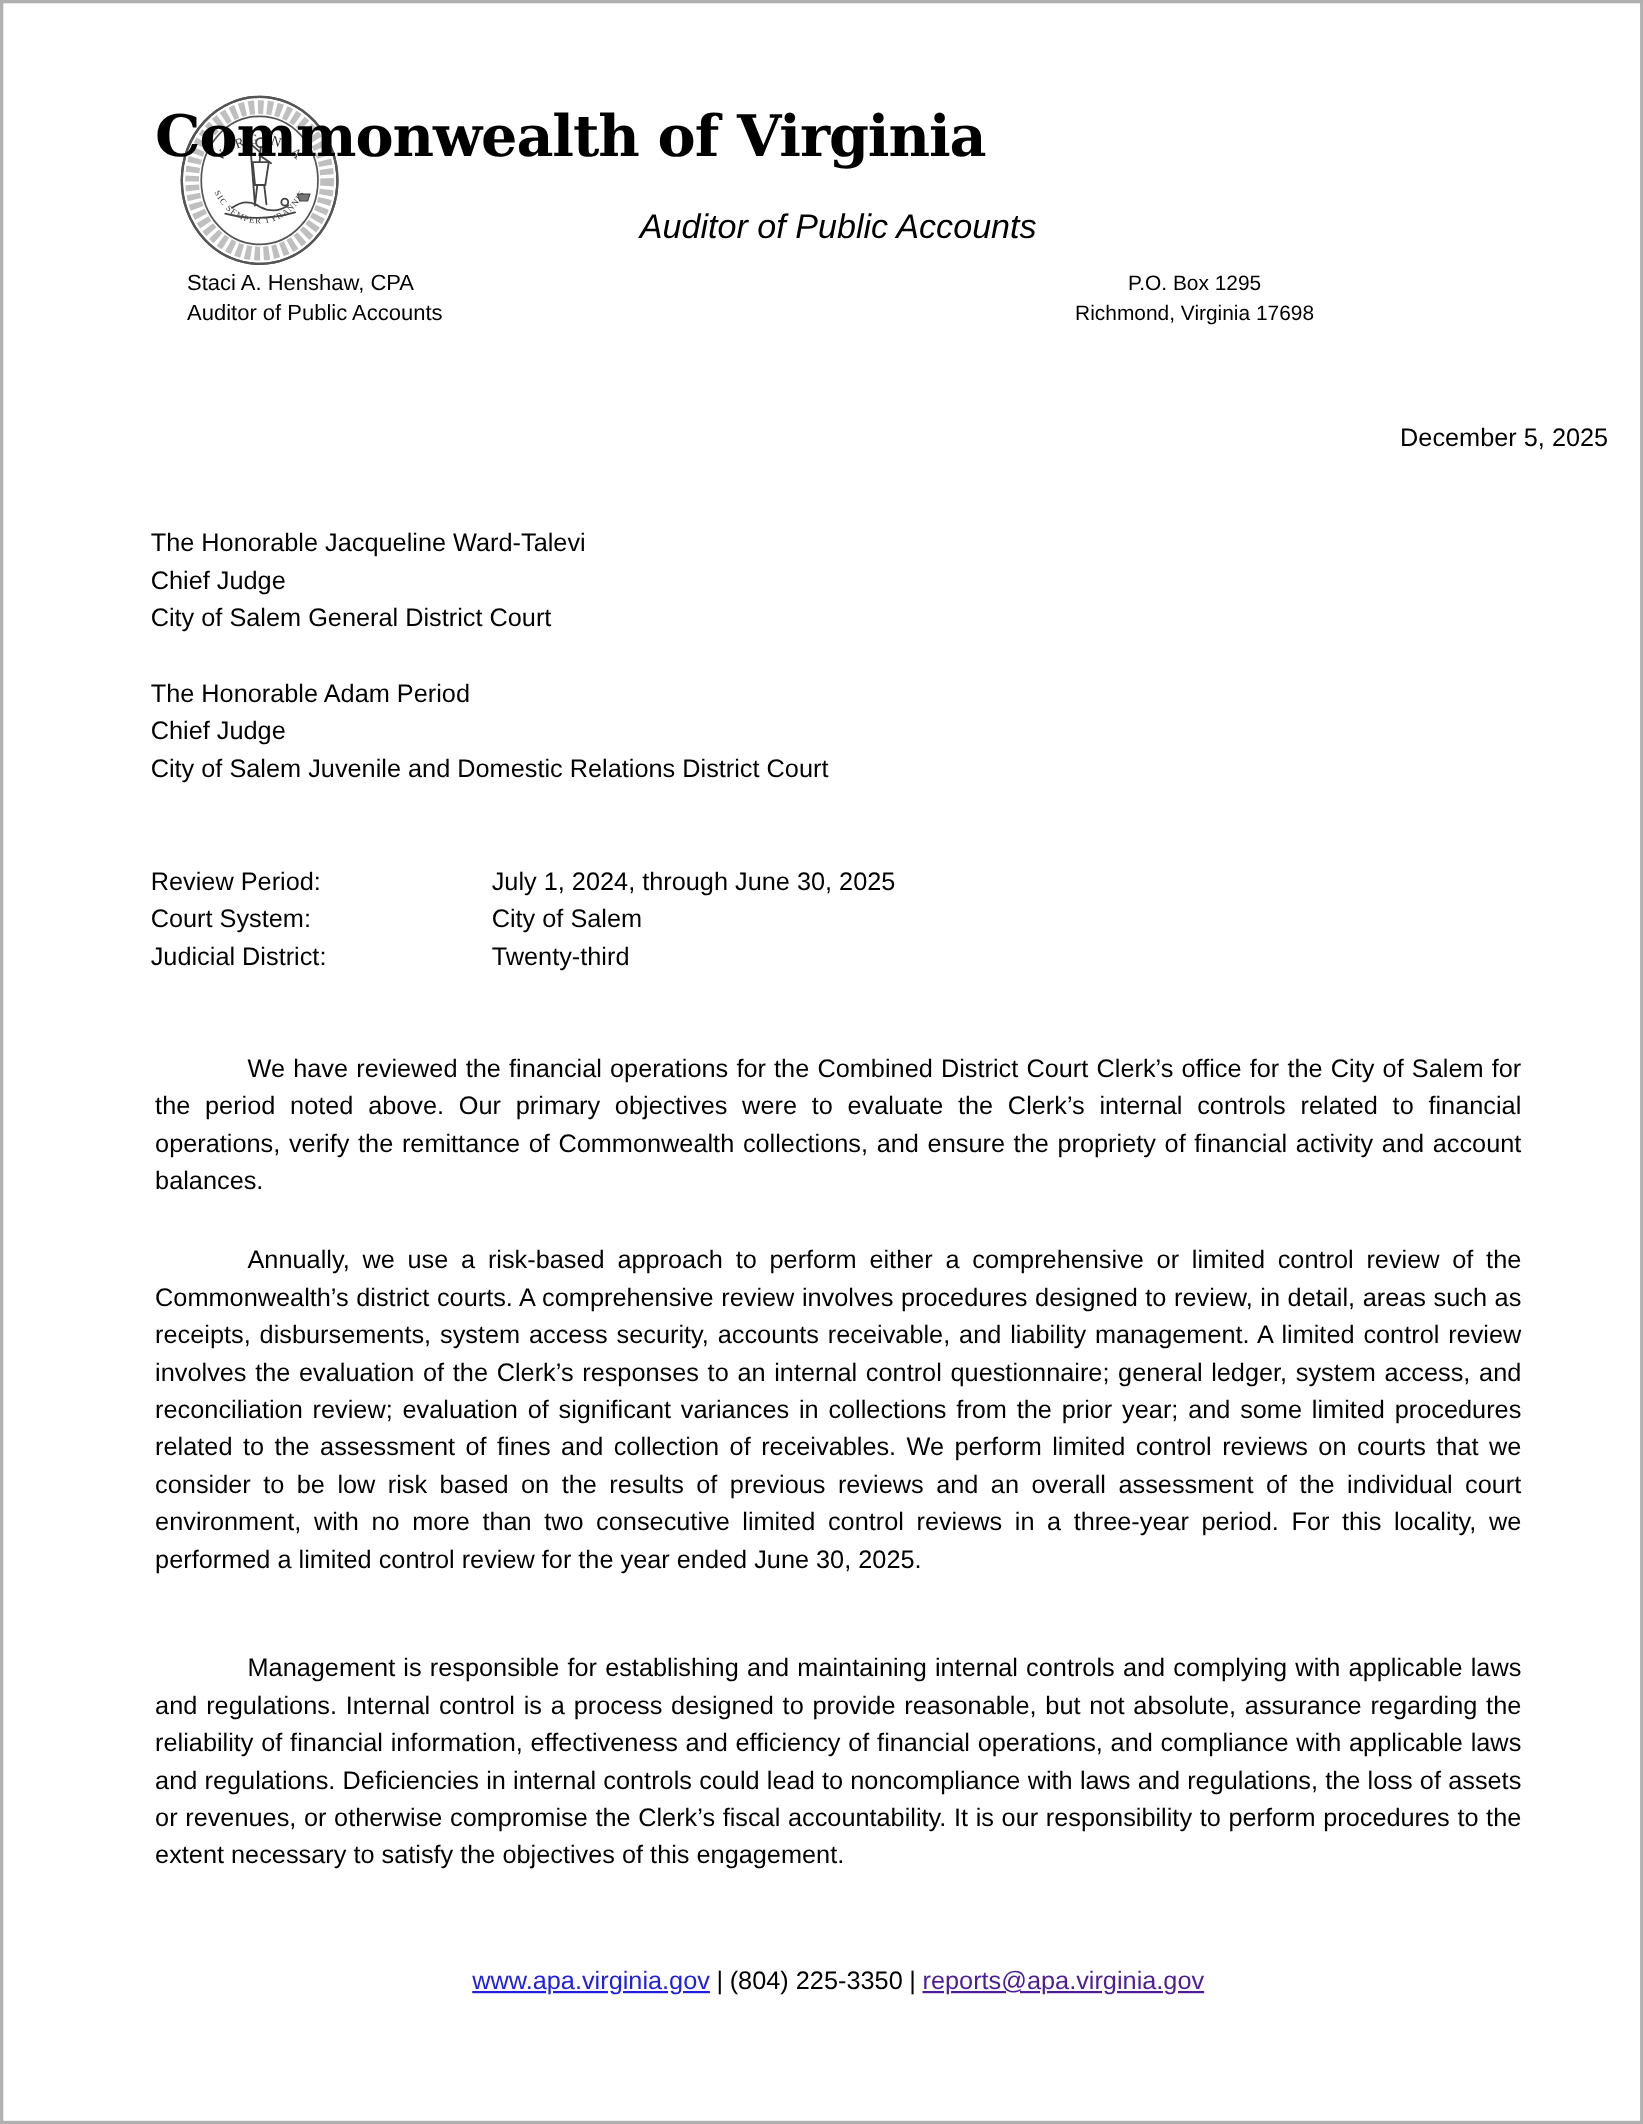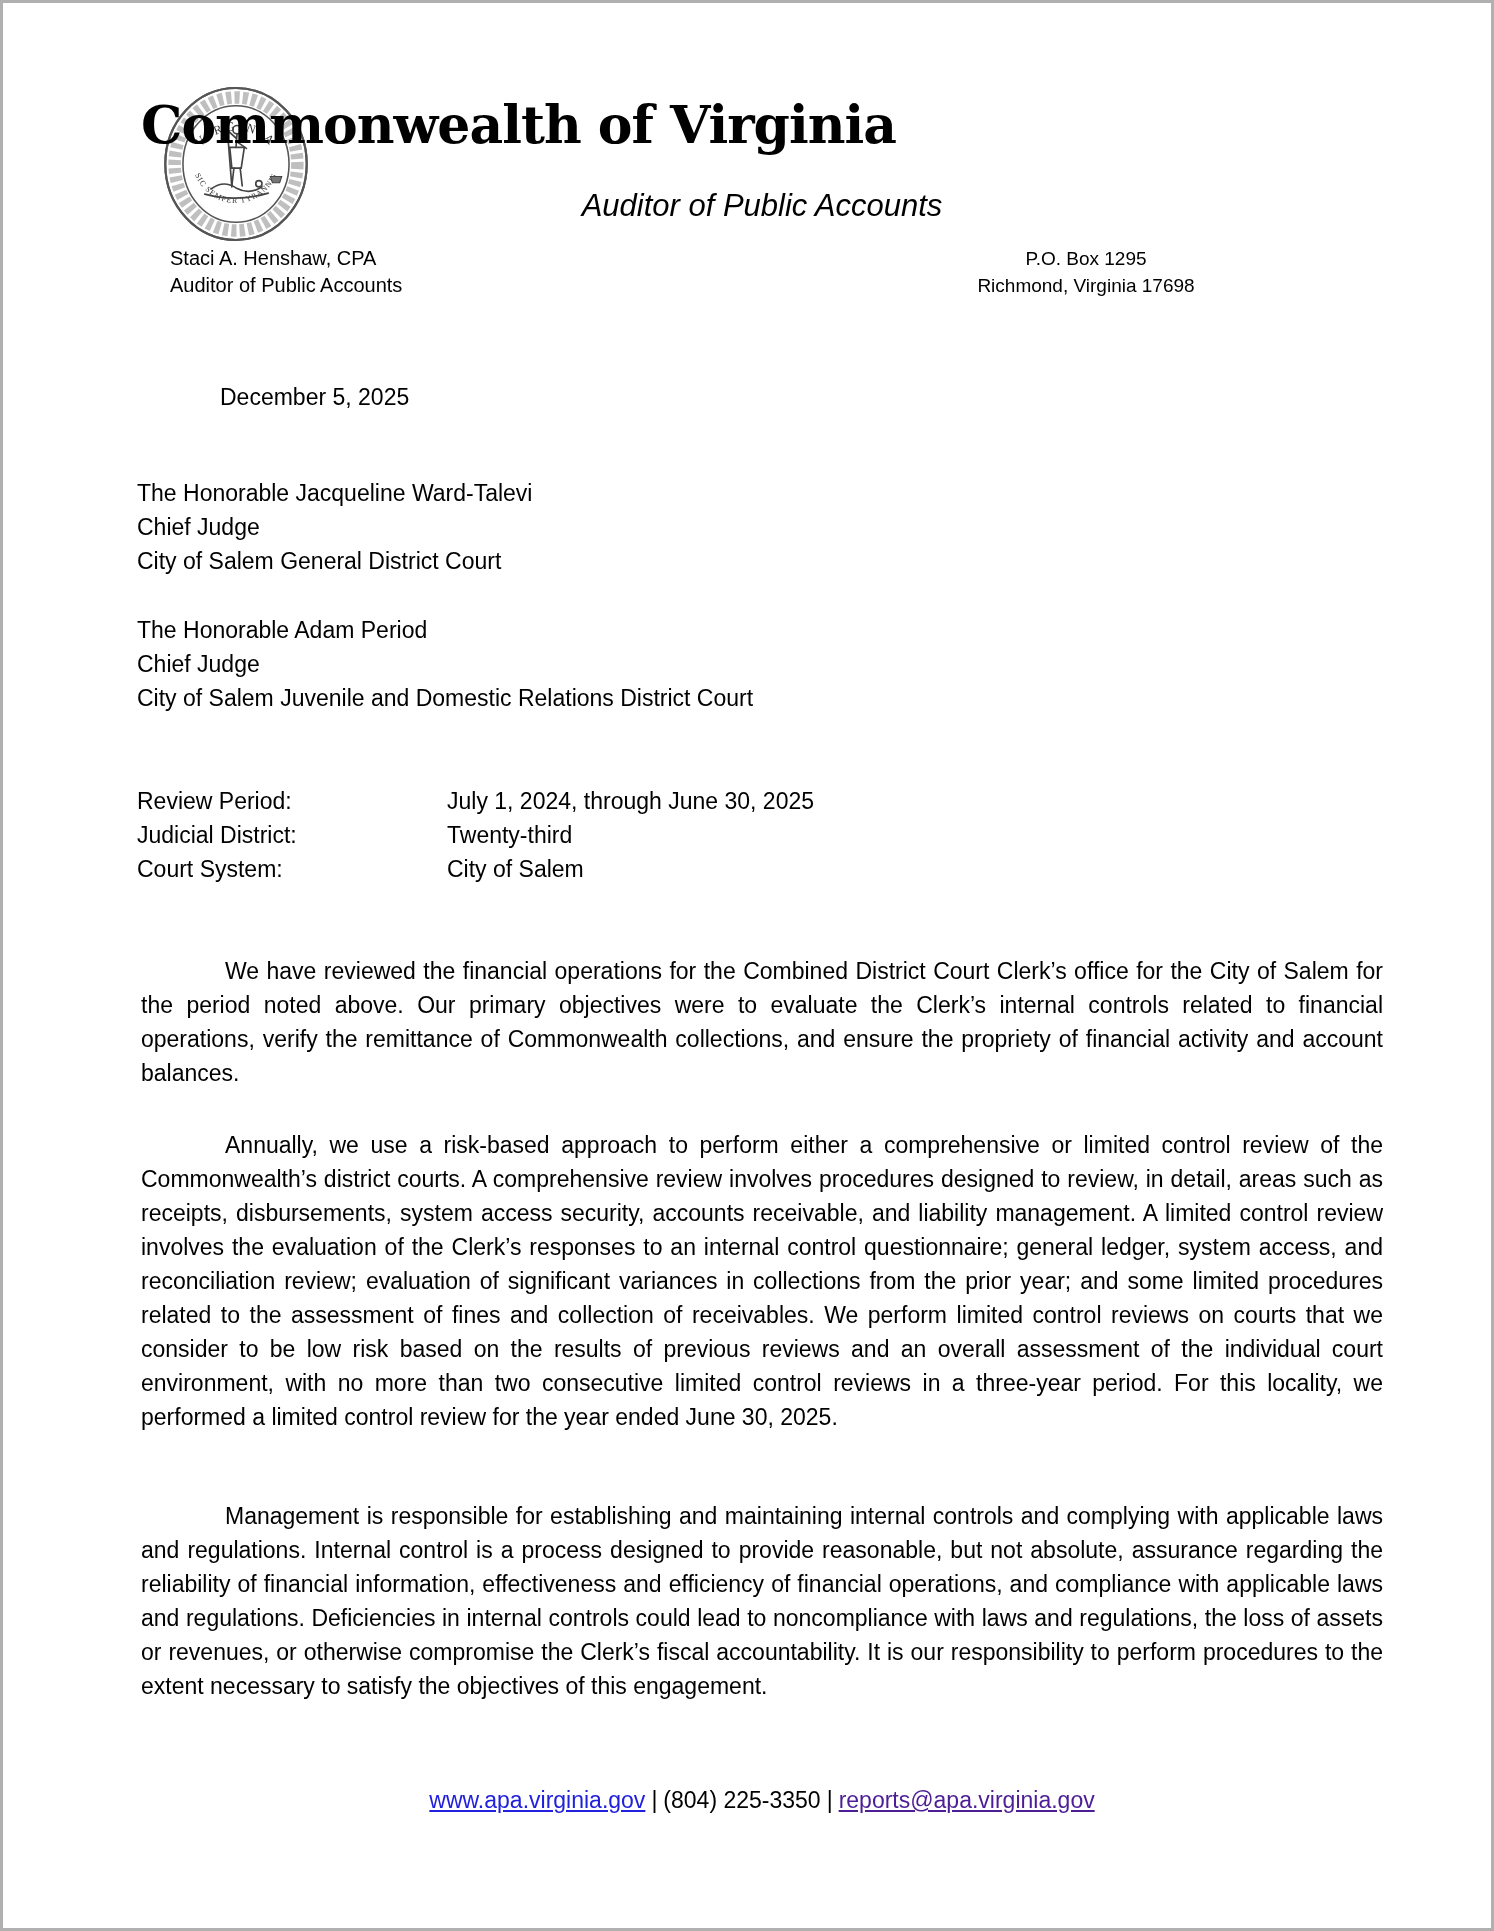--- a/index.html
+++ b/index.html
@@ -31,21 +31,21 @@
     text-align: center;
     font-style: italic;
     font-size: 31px;
     line-height: 38px;
   }
   .official-block { left: 167px; top: 242px; font-size: 20px; line-height: 27px; }
   .po-block { left: 833px; top: 242px; width: 500px; text-align: center; font-size: 19px; line-height: 27px; }
 
   
   .body-text { font-size: 23px; line-height: 34px; }
-  .date-line { left: 217px; top: 377px; width: 1242px; text-align: left; }
+  .date-line { left: 217px; top: 377px; width: 1242px; text-align: right; }
   .recipient-1 { left: 134px; top: 473px; }
   .recipient-2 { left: 134px; top: 610px; }
   .review-block { left: 134px; top: 781px; }
   .review-row { display: flex; gap: 41px; }
   .review-label { width: 269px; flex: 0 0 269px; }
   .para { left: 138px; top: 0; width: 1242px; margin: 0; text-align: justify; text-indent: 84px; }
   .para-1 { top: 951px; }
   .para-2 { top: 1125px; }
   .para-3 { top: 1496px; }
 
@@ -114,26 +114,26 @@
     <div>Chief Judge</div>
     <div>City of Salem Juvenile and Domestic Relations District Court</div>
   </div>
 
   <div class="abs body-text review-block">
     <div class="review-row">
       <span class="review-label">Review Period:</span>
       <span>July 1, 2024, through June 30, 2025</span>
     </div>
     <div class="review-row">
+      <span class="review-label">Court System:</span>
+      <span>City of Salem</span>
+    </div>
+    <div class="review-row">
       <span class="review-label">Judicial District:</span>
       <span>Twenty-third</span>
-    </div>
-    <div class="review-row">
-      <span class="review-label">Court System:</span>
-      <span>City of Salem</span>
     </div>
   </div>
 
   <p class="abs body-text para para-1">We have reviewed the financial operations for the Combined District Court Clerk’s office for the City of Salem for the period noted above.  Our primary objectives were to evaluate the Clerk’s internal controls related to financial operations, verify the remittance of Commonwealth collections, and ensure the propriety of financial activity and account balances.</p>
   <p class="abs body-text para para-2">Annually, we use a risk-based approach to perform either a comprehensive or limited control review of the Commonwealth’s district courts.  A comprehensive review involves procedures designed to review, in detail, areas such as receipts, disbursements, system access security, accounts receivable, and liability management.  A limited control review involves the evaluation of the Clerk’s responses to an internal control questionnaire; general ledger, system access, and reconciliation review; evaluation of significant variances in collections from the prior year; and some limited procedures related to the assessment of fines and collection of receivables.  We perform limited control reviews on courts that we consider to be low risk based on the results of previous reviews and an overall assessment of the individual court environment, with no more than two consecutive limited control reviews in a three-year period.  For this locality, we performed a limited control review for the year ended June 30, 2025.</p>
   <p class="abs body-text para para-3">Management is responsible for establishing and maintaining internal controls and complying with applicable laws and regulations.  Internal control is a process designed to provide reasonable, but not absolute, assurance regarding the reliability of financial information, effectiveness and efficiency of financial operations, and compliance with applicable laws and regulations.  Deficiencies in internal controls could lead to noncompliance with laws and regulations, the loss of assets or revenues, or otherwise compromise the Clerk’s fiscal accountability.  It is our responsibility to perform procedures to the extent necessary to satisfy the objectives of this engagement.</p>
 
   <div class="abs body-text footer-line">
     <a href="#" style="color: rgb(32, 32, 221);">www.apa.virginia.gov</a><span class="footer-sep">|</span><span>(804) 225-3350</span><span class="footer-sep">|</span><a href="#" style="color: #4c1d95;">reports@apa.virginia.gov</a>
   </div>

